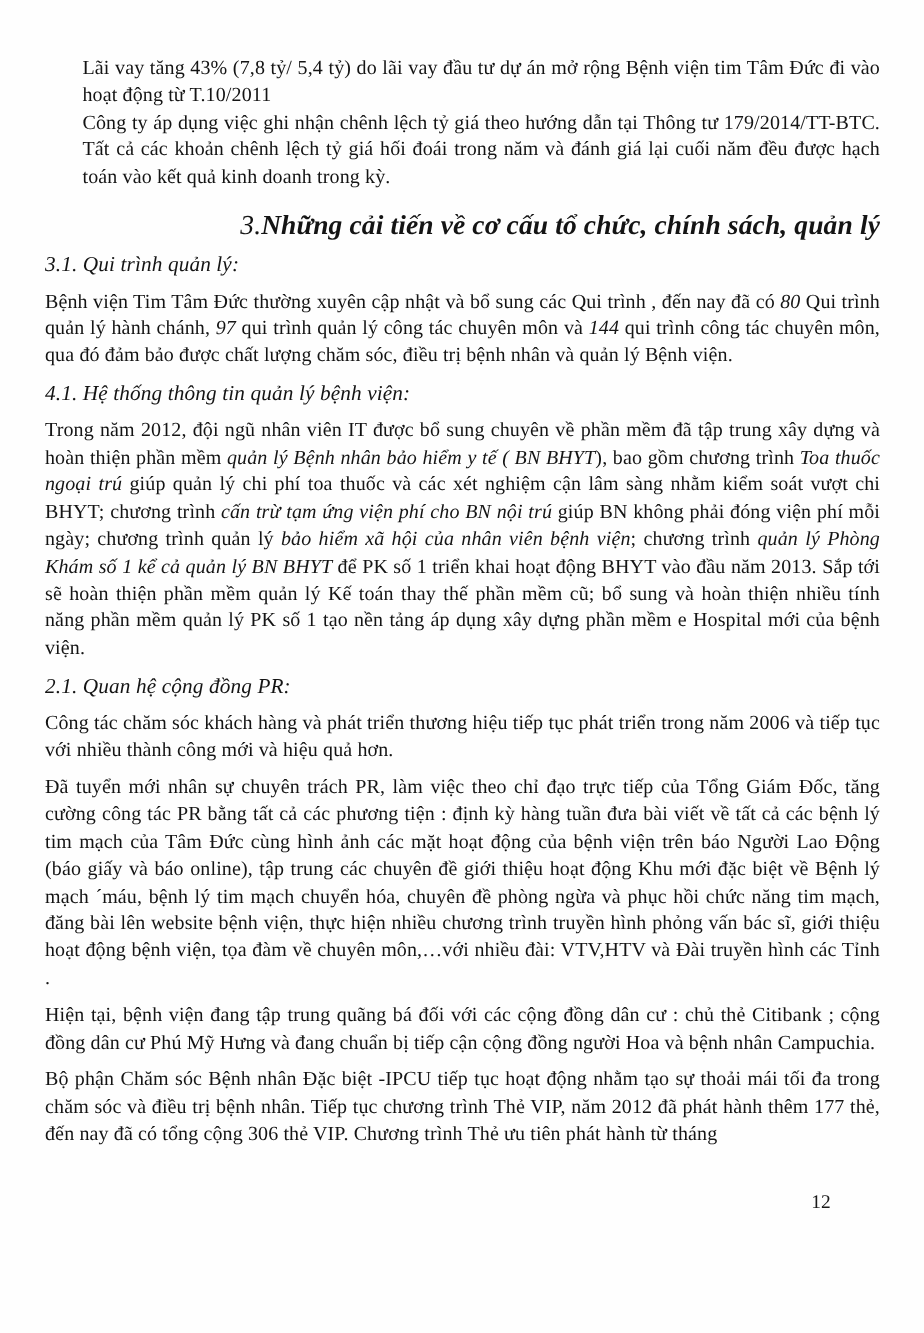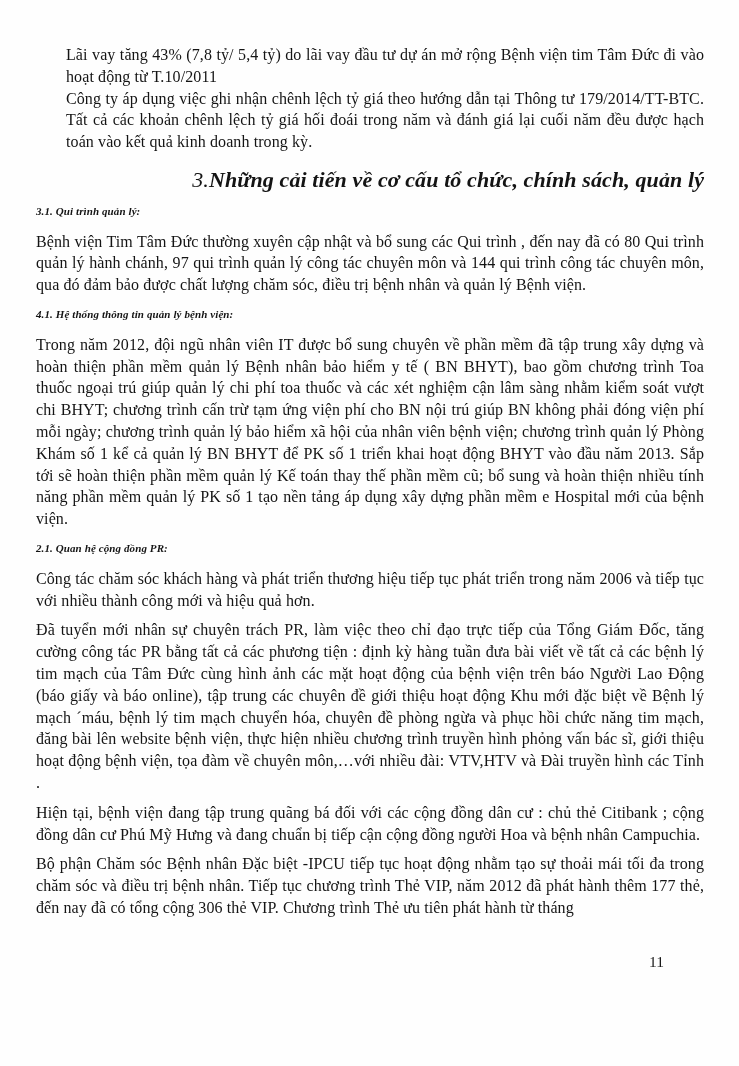--- a/index.html
+++ b/index.html
@@ -33,26 +33,26 @@
     text-align: right;
   }
   .h3 .h3num {
     display: inline-block;
     margin-left: 11px;
     width: 63px;
     font-weight: normal;
   }
   .sub {
     margin: 8px 0 8px 0;
-    font-size: 11px;
+    font-size: 17px;
     font-style: italic;
-    font-weight: bold;
+    font-weight: normal;
     text-align: left;
   }
-  .it { }
+  .it { font-style: italic; }
   .pagenum {
     position: absolute;
     left: 649px;
     top: 953px;
     font-size: 15.5px;
     color: #1a1a1a;
   }
 </style>
 </head>
 <body>
@@ -76,14 +76,14 @@
     <p><span>Trong năm 2012, đội ngũ nhân viên IT được bổ sung chuyên về phần mềm đã tập trung xây dựng và hoàn thiện phần mềm </span><span class="it">quản lý Bệnh nhân bảo hiểm y tế ( BN BHYT</span><span>), bao gồm chương trình </span><span class="it">Toa thuốc ngoại trú</span><span>  giúp quản lý chi phí toa thuốc và các xét nghiệm cận lâm sàng nhằm kiểm soát vượt chi BHYT; chương trình </span><span class="it">cấn trừ tạm ứng viện phí cho BN nội trú</span><span> giúp BN không phải đóng viện phí mỗi ngày; chương trình quản lý </span><span class="it">bảo hiểm xã hội của nhân viên bệnh viện</span><span>; chương trình </span><span class="it">quản lý Phòng Khám số 1 kể cả quản lý BN BHYT</span><span> để PK số 1 triển khai hoạt động BHYT vào đầu năm 2013. Sắp tới sẽ hoàn thiện phần mềm quản lý Kế toán thay thế phần mềm cũ; bổ sung và hoàn thiện nhiều tính năng phần mềm quản lý PK số 1 tạo nền tảng áp dụng xây dựng phần mềm e Hospital mới của bệnh viện.</span></p>
 
     <div class="sub">2.1. Quan hệ cộng đồng PR:</div>
     <p>Công tác chăm sóc khách hàng và phát triển thương hiệu tiếp tục phát triển trong năm 2006 và tiếp tục với nhiều thành công mới và hiệu quả hơn.</p>
     <p>Đã tuyển mới nhân sự chuyên trách PR, làm việc theo chỉ đạo trực tiếp của Tổng Giám Đốc, tăng cường công tác PR bằng tất cả các phương tiện : định kỳ hàng tuần đưa bài viết về tất cả các bệnh lý tim mạch của Tâm Đức cùng hình ảnh các mặt hoạt động của bệnh viện trên báo Người Lao Động (báo giấy và báo online), tập trung các chuyên đề  giới thiệu hoạt động Khu mới  đặc biệt về Bệnh lý mạch ´máu, bệnh lý tim mạch chuyển hóa, chuyên đề phòng ngừa và phục hồi chức năng tim mạch, đăng bài lên website bệnh viện, thực hiện nhiều chương trình truyền hình phỏng vấn bác sĩ, giới thiệu hoạt động bệnh viện, tọa đàm về chuyên môn,…với nhiều đài: VTV,HTV và Đài truyền hình các Tỉnh .</p>
     <p>Hiện tại, bệnh viện đang tập trung quãng bá đối với các cộng đồng dân cư : chủ thẻ Citibank ; cộng đồng dân cư Phú Mỹ Hưng và đang chuẩn bị tiếp cận cộng đồng người Hoa và bệnh nhân Campuchia.</p>
     <p>Bộ phận Chăm sóc Bệnh nhân Đặc biệt -IPCU tiếp tục hoạt động nhằm tạo sự thoải mái tối đa trong chăm sóc và điều trị bệnh nhân. Tiếp tục chương trình Thẻ VIP, năm 2012 đã phát hành thêm 177 thẻ, đến nay đã có tổng cộng 306 thẻ VIP. Chương trình Thẻ ưu tiên phát hành từ tháng</p>
 
   </div>
 
-  <div class="pagenum">11</div>
+  <div class="pagenum">12</div>
 </div>
 
 </body></html>

